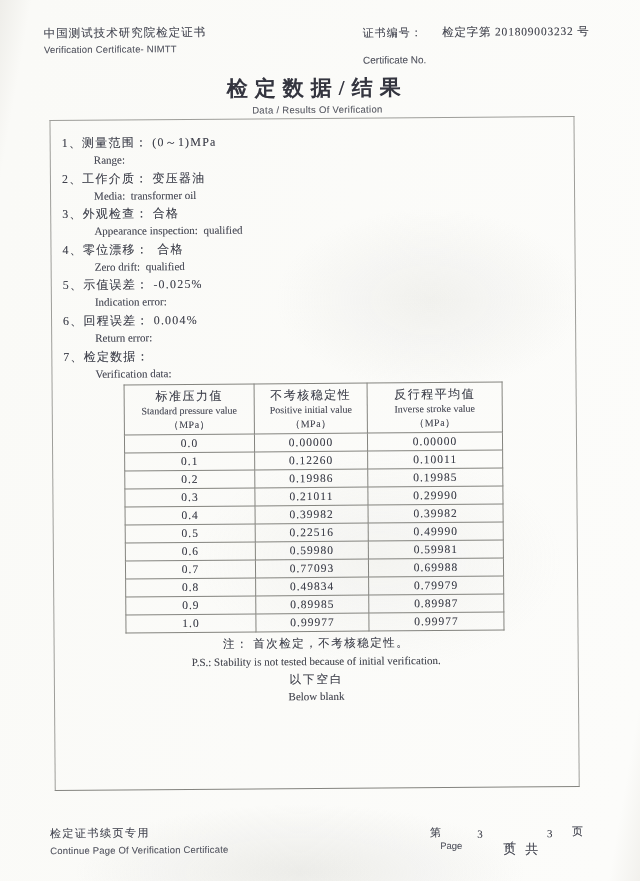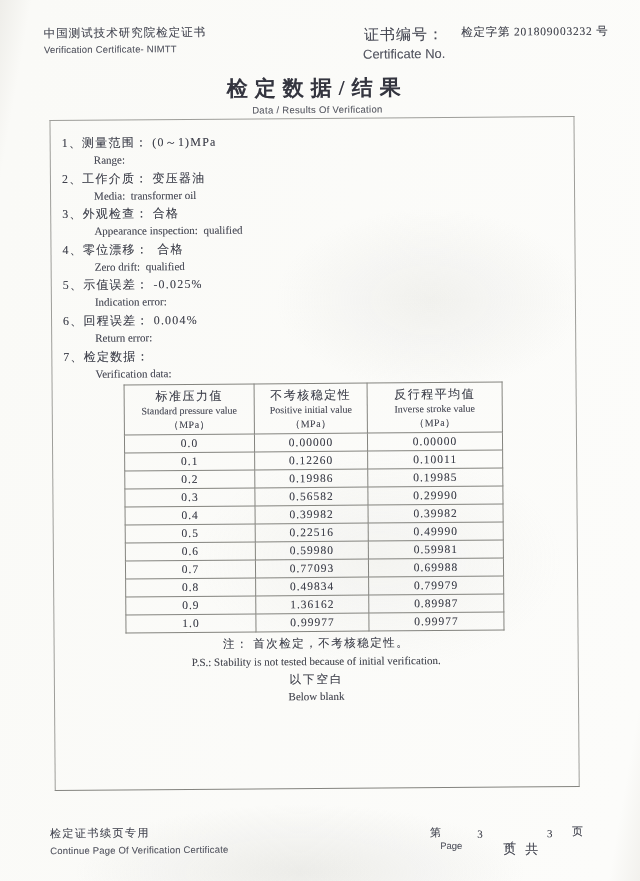--- a/index.html
+++ b/index.html
@@ -19,22 +19,22 @@
     transform-origin: 50% 50%;
     text-shadow: 0 0 0.5px rgba(70,72,84,0.35);
   }
   .sans { font-family: "Liberation Sans", "DejaVu Sans", sans-serif; }
 
   
   .hdr-left { position: absolute; left: 47px; top: 24px; }
   .hdr-left .cn { font-size: 11.5px; letter-spacing: 1px; color: #474954; }
   .hdr-left .en { font-size: 9.5px; color: #565863; margin-top: 3px; letter-spacing: 0.2px; }
   .hdr-right { position: absolute; left: 366px; top: 26px; display: flex; align-items: flex-start; }
-  .hdr-right .lbl-cn { font-size: 15px; letter-spacing: 1px; color: #474954; text-align: center; }
-  .hdr-right .lbl-en { font-size: 13px; color: #565863; margin-top: 2px; }
+  .hdr-right .lbl-cn { font-size: 11px; letter-spacing: 1px; color: #474954; }
+  .hdr-right .lbl-en { font-size: 10px; color: #565863; margin-top: 14px; }
   .hdr-right .certno { margin-left: 16px; font-size: 11.5px; letter-spacing: 0.8px; white-space: nowrap; color: #43454f; }
 
   
   .title-cn { position: absolute; left: 0; top: 74px; width: 100%; text-align: center;
               font-size: 21px; font-weight: 600; letter-spacing: 7px; color: #34353f; }
   .title-en { position: absolute; left: 0; top: 104px; width: 100%; text-align: center;
               font-size: 9.5px; color: #5c5e67; letter-spacing: 0.3px; }
 
   
   .content-box { position: absolute; left: 52px; top: 118px; width: 523px; height: 669px;
@@ -167,21 +167,21 @@
             <td>0.12260</td>
             <td>0.10011</td>
           </tr>
         <tr>
             <td>0.2</td>
             <td>0.19986</td>
             <td>0.19985</td>
           </tr>
         <tr>
             <td>0.3</td>
-            <td>0.56582</td>
+            <td>0.21011</td>
             <td>0.29990</td>
           </tr>
         <tr>
             <td>0.4</td>
             <td>0.39982</td>
             <td>0.39982</td>
           </tr>
         <tr>
             <td>0.5</td>
             <td>0.22516</td>
@@ -197,21 +197,21 @@
             <td>0.77093</td>
             <td>0.69988</td>
           </tr>
         <tr>
             <td>0.8</td>
             <td>0.49834</td>
             <td>0.79979</td>
           </tr>
         <tr>
             <td>0.9</td>
-            <td>1.36162</td>
+            <td>0.89985</td>
             <td>0.89987</td>
           </tr>
         <tr>
             <td>1.0</td>
             <td>0.99977</td>
             <td>0.99977</td>
           </tr>
       </tbody>
     </table>
 

